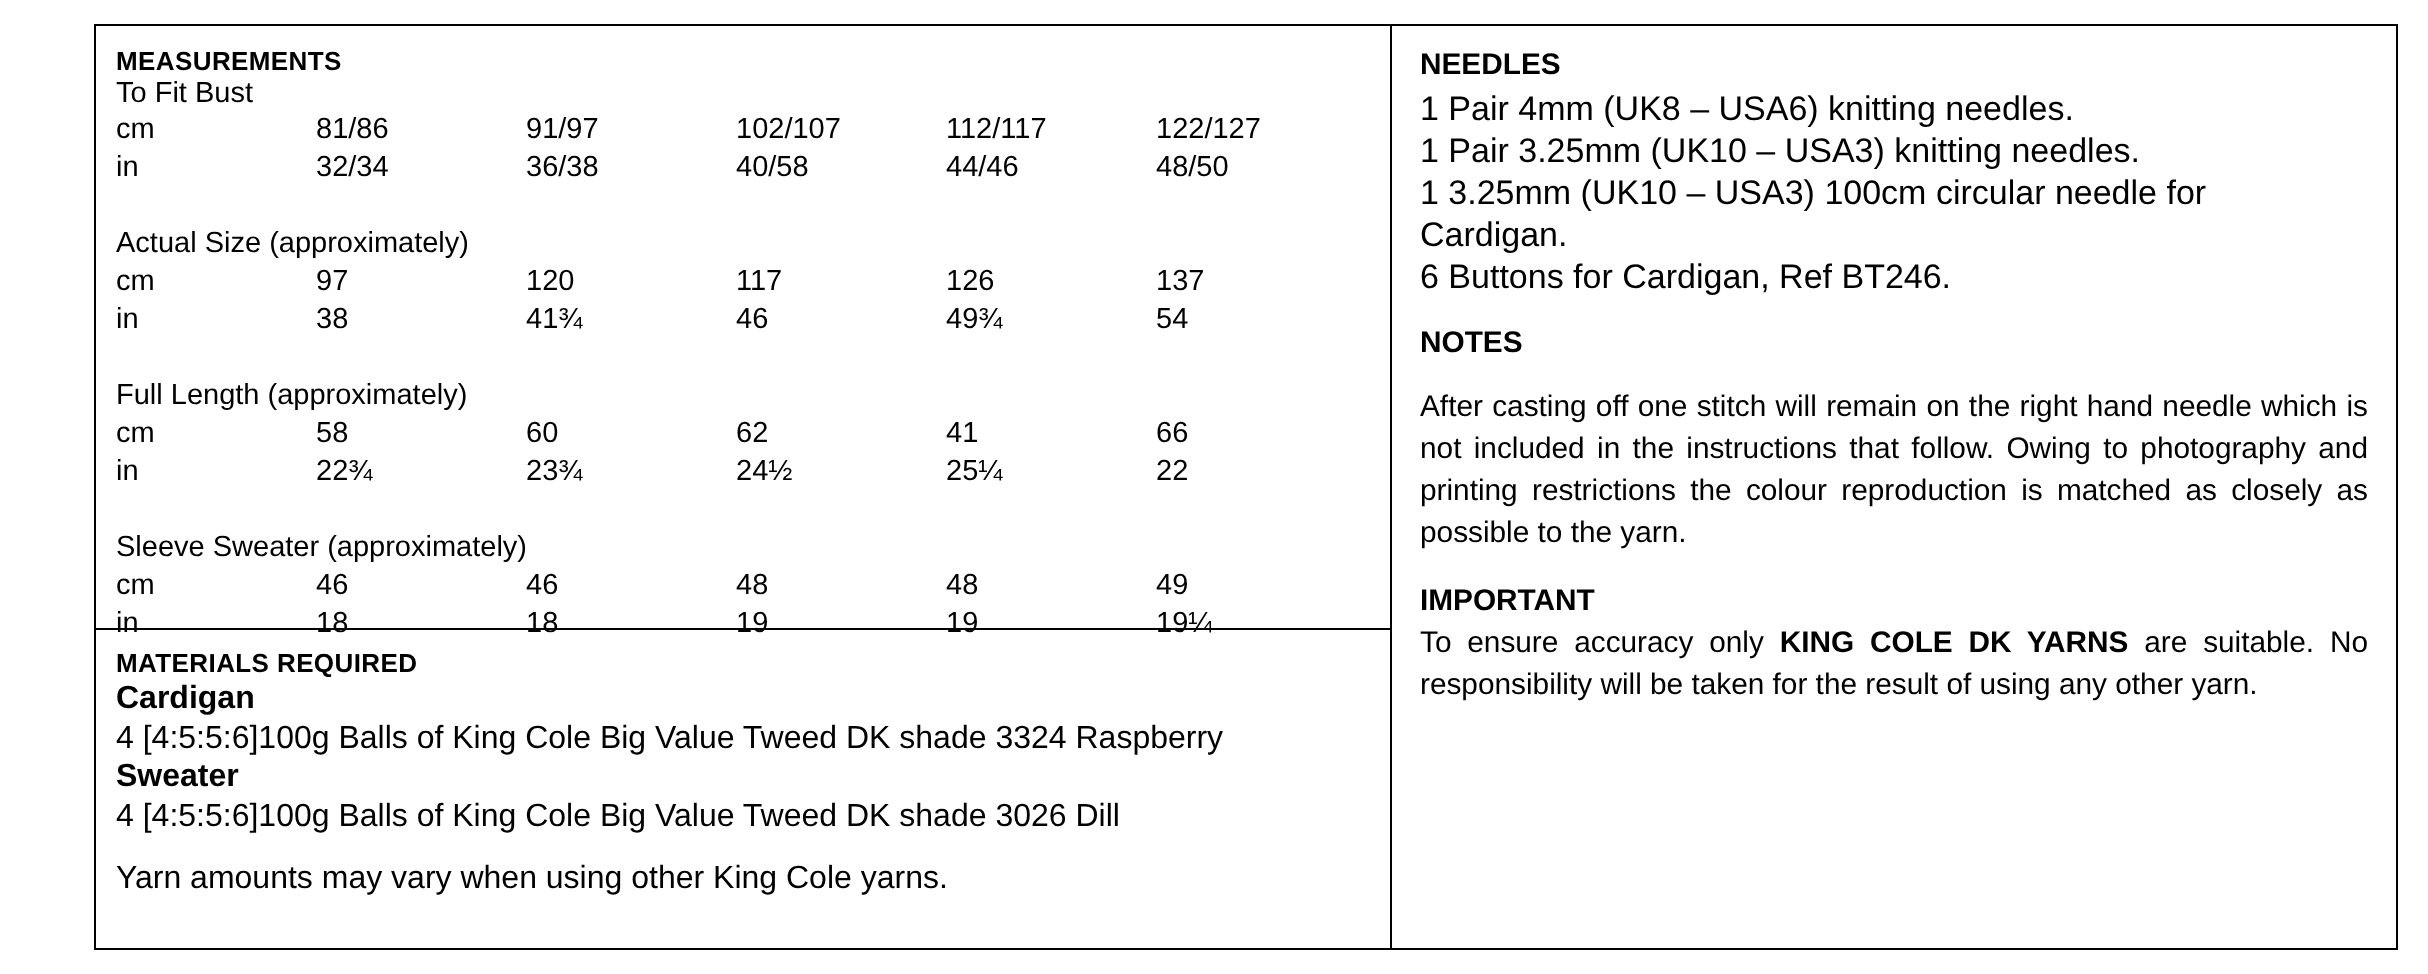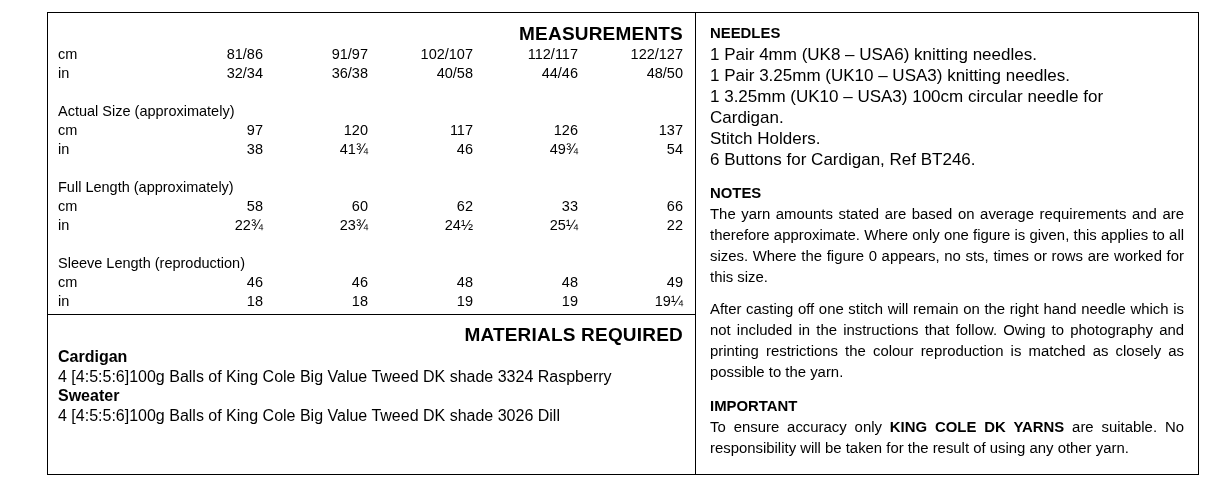--- a/index.html
+++ b/index.html
@@ -48,24 +48,23 @@
     border-bottom: 1.5px solid #000;
     height: 302px;
   }
   .materials {
     box-sizing: border-box;
     padding: 9px 12px 8px 10px;
     flex: 1;
   }
   .hd {
     font-weight: bold;
-    font-size: 19px;
+    font-size: 13px;
     letter-spacing: 0.2px;
     margin: 0 0 1px 0;
-    text-align: right;
   }
   .sub {
     font-size: 14.5px;
     margin: 0 0 2px 0;
   }
   .grp-title {
     font-size: 14.5px;
     margin: 0 0 1px 0;
   }
   table.meas {
@@ -77,21 +76,21 @@
     padding: 0;
     height: 19px;
     vertical-align: top;
     margin-left: 32px;
   }
   td.lab {
     width: 100px;
     text-align: left;
   }
   td.val {
-    text-align: right;
+    text-align: left;
     width: 105px;
   }
   .spacer-row td {
     height: 12px;
   }
   .mat-line {
     font-size: 16px;
     line-height: 19.5px;
     margin: 0;
   }
@@ -125,20 +124,21 @@
 </head>
 <body>
 
 <div class="page">
   <div class="frame">
 
     <div class="col-left">
 
       <div class="measurements">
         <div class="hd">MEASUREMENTS</div>
+        <div class="sub">To Fit Bust</div>
 
         <table class="meas">
           <tbody>
             <tr>
               <td class="lab">cm</td>
               <td class="val">81/86</td>
               <td class="val">91/97</td>
               <td class="val">102/107</td>
               <td class="val">112/117</td>
               <td class="val">122/127</td>
@@ -181,38 +181,38 @@
               </tr>
 
             <tr>
               <td colspan="6" class="grp-title">Full Length (approximately)</td>
             </tr>
             <tr>
               <td class="lab">cm</td>
               <td class="val">58</td>
               <td class="val">60</td>
               <td class="val">62</td>
-              <td class="val">33</td>
+              <td class="val">41</td>
               <td class="val">66</td>
             </tr>
             <tr>
               <td class="lab">in</td>
               <td class="val">22¾</td>
               <td class="val">23¾</td>
               <td class="val">24½</td>
               <td class="val">25¼</td>
               <td class="val">22</td>
             </tr>
 
             <tr class="spacer-row">
                 <td colspan="6"></td>
               </tr>
 
             <tr>
-              <td colspan="6" class="grp-title">Sleeve Length (reproduction)</td>
+              <td colspan="6" class="grp-title">Sleeve Sweater (approximately)</td>
             </tr>
             <tr>
               <td class="lab">cm</td>
               <td class="val">46</td>
               <td class="val">46</td>
               <td class="val">48</td>
               <td class="val">48</td>
               <td class="val">49</td>
             </tr>
             <tr>
@@ -227,35 +227,34 @@
         </table>
       </div>
 
       <div class="materials">
         <div class="hd">MATERIALS REQUIRED</div>
         <div class="mat-line b">Cardigan</div>
         <div class="mat-line">4 [4:5:5:6]100g Balls of King Cole Big Value Tweed DK shade 3324 Raspberry</div>
         <div class="mat-line b">Sweater</div>
         <div class="mat-line">4 [4:5:5:6]100g Balls of King Cole Big Value Tweed DK shade 3026 Dill</div>
         <div class="gap"></div>
+        <div class="mat-line">Yarn amounts may vary when using other King Cole yarns.</div>
       </div>
 
     </div>
 
     <div class="col-right">
       <div class="right-hd">NEEDLES</div>
       <div class="right-line">1 Pair 4mm (UK8 – USA6) knitting needles.</div>
       <div class="right-line">1 Pair 3.25mm (UK10 – USA3) knitting needles.</div>
       <div class="right-line">1 3.25mm (UK10 – USA3) 100cm circular needle for</div>
       <div class="right-line">Cardigan.</div>
-      <div class="right-line">Stitch Holders.</div>
       <div class="right-line">6 Buttons for Cardigan, Ref BT246.</div>
 
       <div class="right-hd mt10">NOTES</div>
-      <div class="para">The yarn amounts stated are based on average requirements and are therefore approximate. Where only one figure is given, this applies to all sizes. Where the figure 0 appears, no sts, times  or rows are worked for this size.</div>
       <div class="para mt8">After casting off one stitch will remain on the right hand needle which is not included in the instructions that follow. Owing to photography and printing restrictions the colour reproduction is matched as closely as possible to the yarn.</div>
 
       <div class="right-hd mt10">IMPORTANT</div>
       <div class="para"><span>To ensure accuracy only </span><b>KING COLE DK YARNS</b><span> are suitable. No responsibility will be taken for the result of using any other yarn.</span></div>
     </div>
 
   </div>
 </div>
 
 </body></html>

